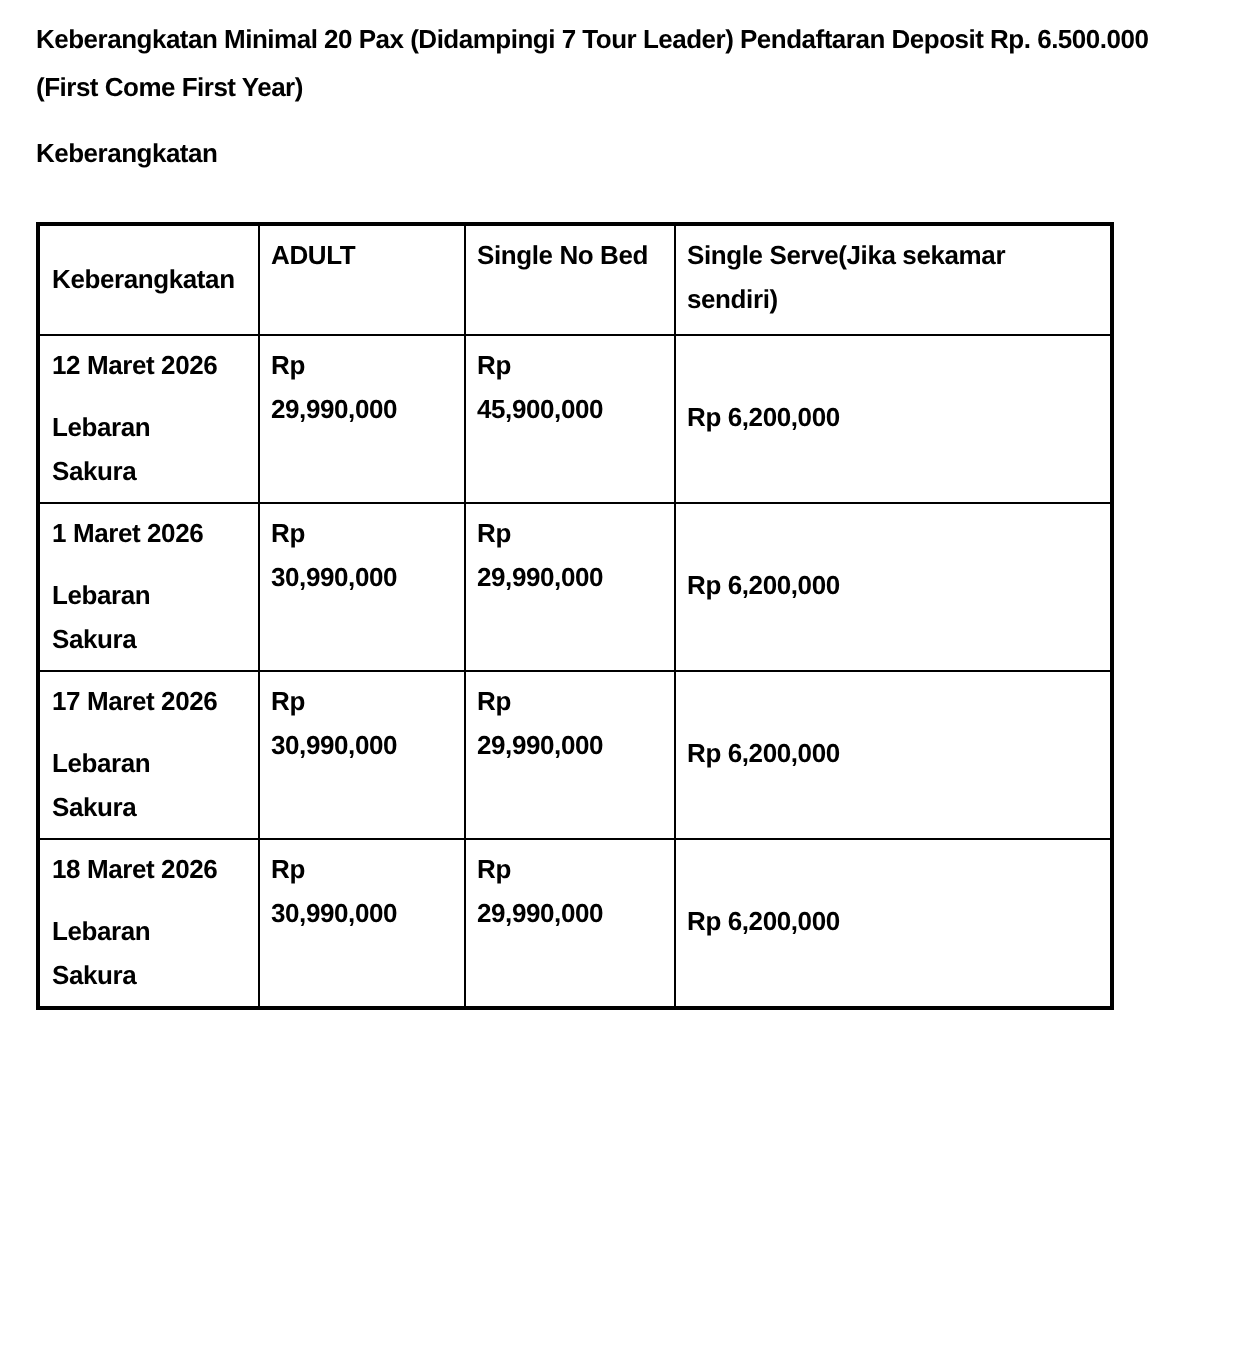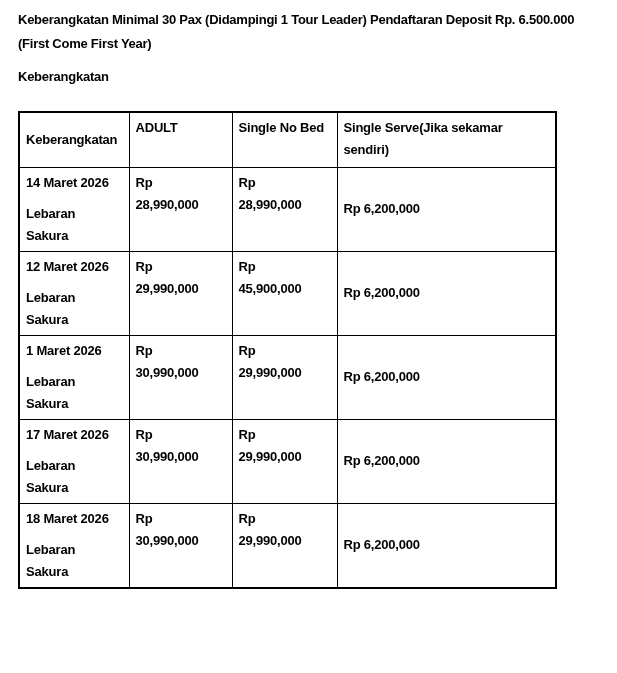--- a/index.html
+++ b/index.html
@@ -52,21 +52,21 @@
   td { vertical-align: top; }
   td.cell-supp { vertical-align: middle; }
   .date { margin-bottom: 9px; }
 </style>
 </head>
 <body>
 
 <div class="page">
 
   <p class="note">
-    <span class="line">Keberangkatan Minimal 30 Pax (Didampingi 1 Tour Leader) Pendaftaran Deposit Rp. 6.500.000</span>
+    <span class="line">Keberangkatan Minimal 20 Pax (Didampingi 7 Tour Leader) Pendaftaran Deposit Rp. 6.500.000</span>
     <span class="line">(First Come First Year)</span>
   </p>
 
   <p class="note">
     <span class="line">Keberangkatan</span>
   </p>
 
   <table class="pricing">
     <colgroup>
       <col style="width:110px">
@@ -77,36 +77,20 @@
     <thead>
       <tr>
         <th class="col-departure">Keberangkatan</th>
         <th>ADULT</th>
         <th>Single No Bed</th>
         <th>Single Serve(Jika sekamar sendiri)</th>
       </tr>
     </thead>
     <tbody>
 
-      <tr>
-        <td class="cell-departure">
-          <div class="date">14 Maret 2026</div>
-          <div class="event-line">Lebaran</div>
-          <div class="event-line">Sakura</div>
-        </td>
-        <td class="cell-price">
-          <div class="currency">Rp</div>
-          <div class="amount">28,990,000</div>
-        </td>
-        <td class="cell-price">
-          <div class="currency">Rp</div>
-          <div class="amount">28,990,000</div>
-        </td>
-        <td class="cell-supp">Rp 6,200,000</td>
-      </tr>
 
       <tr>
         <td class="cell-departure">
           <div class="date">12 Maret 2026</div>
           <div class="event-line">Lebaran</div>
           <div class="event-line">Sakura</div>
         </td>
         <td class="cell-price">
           <div class="currency">Rp</div>
           <div class="amount">29,990,000</div>

